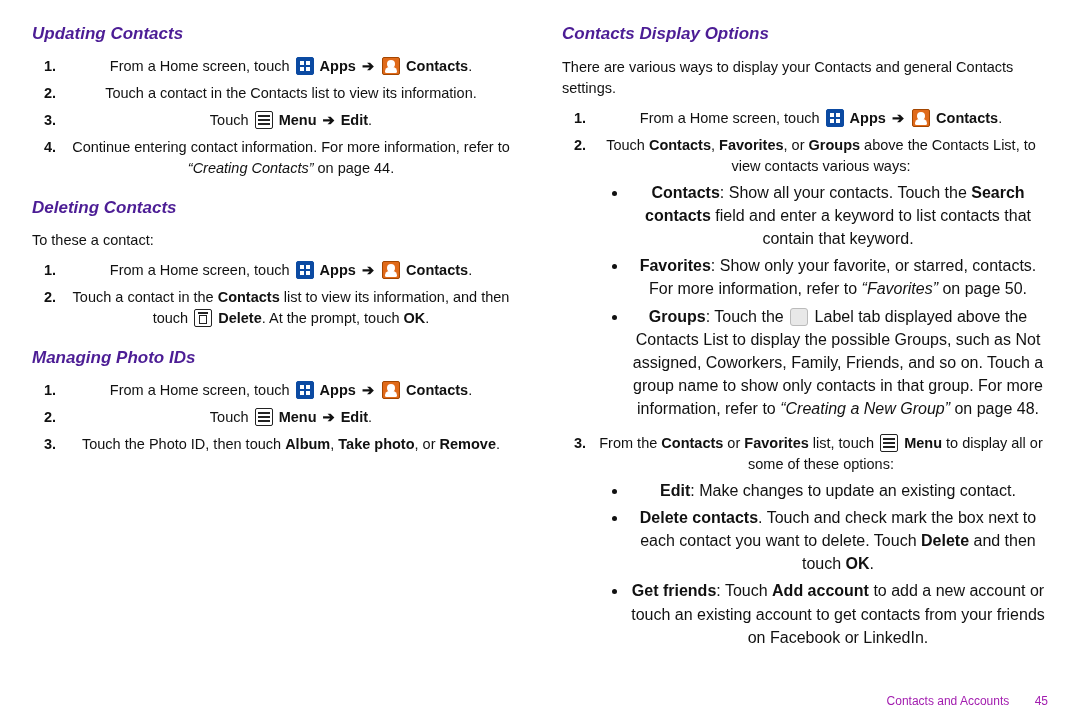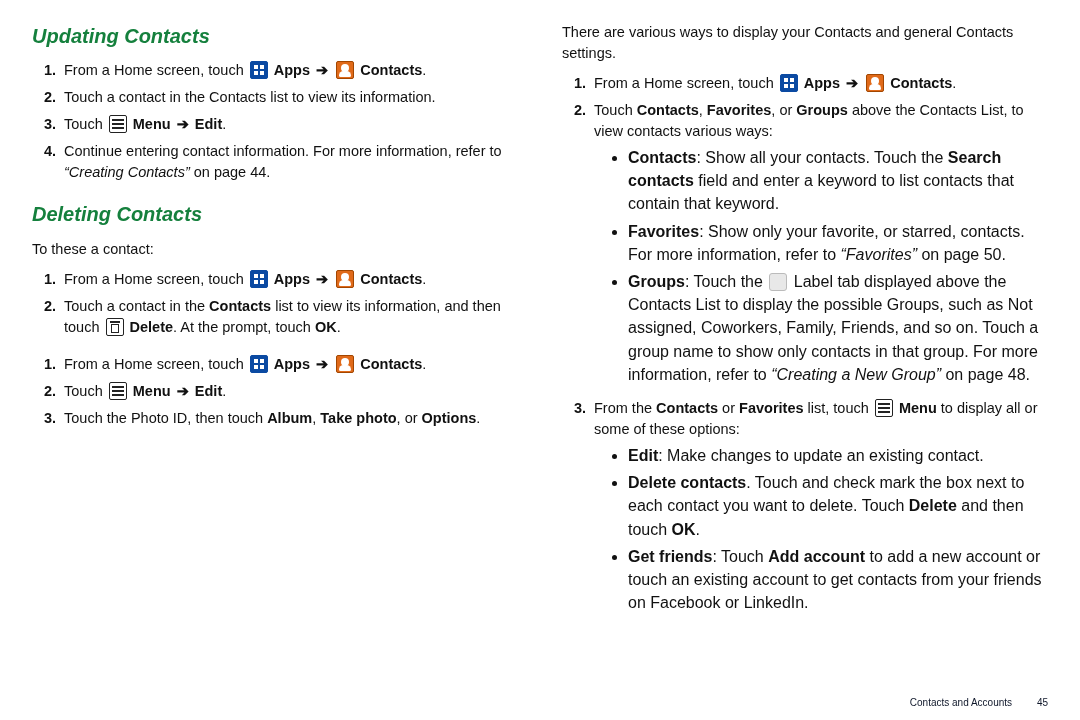--- a/index.html
+++ b/index.html
@@ -24,33 +24,34 @@
   }
   .col {
     flex: 1;
     display: flex;
     flex-direction: column;
   }
   .right {
     position: relative;
   }
   .section-title {
-    color: #15803d;
+    color: #4c1d95;
     font-weight: 700;
     font-style: italic;
-    font-size: 20px;
+    font-size: 17px;
     margin: 4px 0 6px 0;
   }
   .lead {
     margin: 4px 0 6px 0;
   }
   ol.steps {
     list-style: decimal;
     padding-left: 28px;
     margin: 0 0 10px 0;
+    text-align: center;
   }
   ol.steps > li {
     padding: 3px 0 3px 4px;
   }
   ol.steps > li::marker {
     font-weight: 700;
   }
   ul.bullets {
     list-style: disc;
     padding-left: 34px;
@@ -140,22 +141,22 @@
   }
   .icon.label {
     background: #e8e8e8;
     border-color: #bbb;
     border-radius: 3px;
   }
   .footer {
     position: absolute;
     right: 0;
     bottom: -2px;
-    font-size: 10px;
-    color: #0f172a;
+    font-size: 12px;
+    color: #a21caf;
   }
   .footer .pg {
     display: inline-block;
     margin-left: 22px;
   }
 </style>
 </head>
 <body>
 
 <div class="page">
@@ -196,44 +197,46 @@
         <span class="icon contacts"></span>
         <span class="b">Contacts</span><span>.</span>
       </li>
       <li>
         <span>Touch a contact in the </span><span class="b">Contacts</span><span> list to view its information, and then touch </span>
         <span class="icon delete"></span>
         <span class="b">Delete</span><span>. At the prompt, touch </span><span class="b">OK</span><span>.</span>
       </li>
     </ol>
 
+    <div class="section-title">Managing Photo IDs</div>
     <ol class="steps">
       <li>
         <span>From a Home screen, touch </span>
         <span class="icon apps"></span>
         <span class="b">Apps</span>
         <span class="arrow">➔</span>
         <span class="icon contacts"></span>
         <span class="b">Contacts</span><span>.</span>
       </li>
       <li>
         <span>Touch </span>
         <span class="icon menu"></span>
         <span class="b">Menu</span>
         <span class="arrow">➔</span>
         <span class="b">Edit</span><span>.</span>
       </li>
       <li>
-        <span>Touch the Photo ID, then touch </span><span class="b">Album</span><span>, </span><span class="b">Take photo</span><span>, or </span><span class="b">Options</span><span>.</span>
+        <span>Touch the Photo ID, then touch </span><span class="b">Album</span><span>, </span><span class="b">Take photo</span><span>, or </span><span class="b">Remove</span><span>.</span>
       </li>
     </ol>
   </div>
 
   <div class="col right">
 
+    <div class="section-title">Contacts Display Options</div>
     <div class="lead">There are various ways to display your Contacts and general Contacts settings.</div>
 
     <ol class="steps">
       <li>
         <span>From a Home screen, touch </span>
         <span class="icon apps"></span>
         <span class="b">Apps</span>
         <span class="arrow">➔</span>
         <span class="icon contacts"></span>
         <span class="b">Contacts</span><span>.</span>

